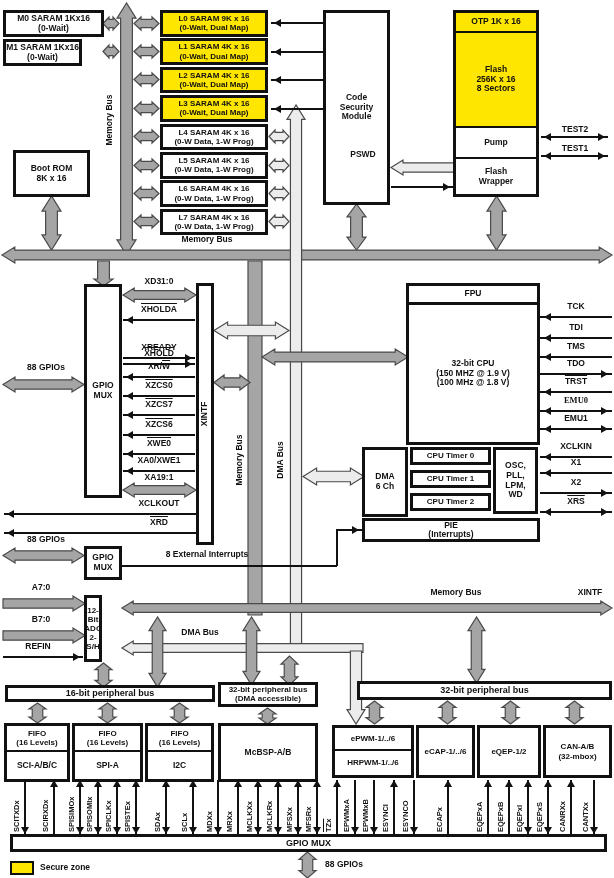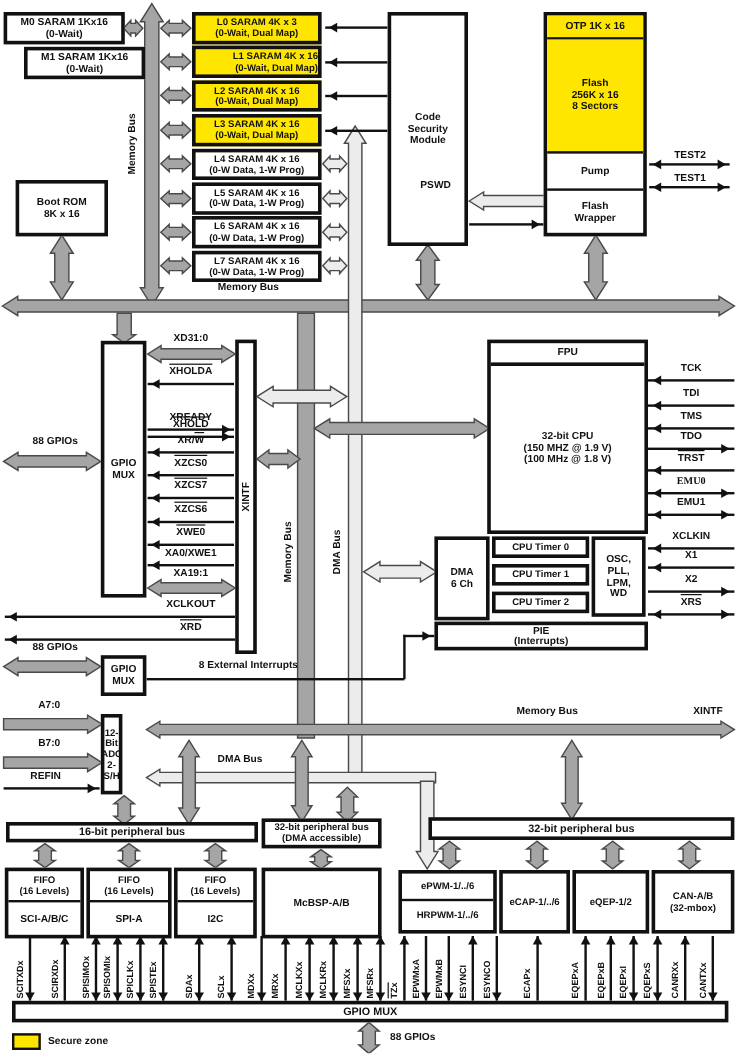--- a/index.html
+++ b/index.html
@@ -231,30 +231,30 @@
       <div style="position: absolute; background: rgb(17, 17, 17); left: 336px; top: 529px; width: 1.6px; height: 37px;"></div>
       <div style="position: absolute; background: rgb(17, 17, 17); left: 336px; top: 529px; width: 26px; height: 1.6px;">
         <div style="position: absolute; width: 0px; height: 0px; border-width: 4.2px 4.2px 4.2px 7.5px; border-style: solid; border-color: transparent transparent transparent rgb(17, 17, 17); border-image: initial; right: -1px; top: -3.5px;"></div>
       </div>
     </div>
 
   <div class="blk" style="left: 3px; width: 101px; height: 27px; top: 10px;">
       <div>M0 SARAM 1Kx16</div>
       <div>(0-Wait)</div>
     </div>
-    <div class="blk" style="left: 3px; width: 101px; height: 27px; top: 39px; margin-left: 17px;">
+    <div class="blk" style="left: 3px; width: 79px; height: 27px; top: 39px;">
       <div>M1 SARAM 1Kx16</div>
       <div>(0-Wait)</div>
     </div>
 
   <div class="blk f8 sec" style="left: 160px; width: 108px; height: 26.5px; top: 10px;">
-      <div>L0 SARAM 4K x 3</div>
+      <div>L0 SARAM 9K x 16</div>
       <div>(0-Wait, Dual Map)</div>
     </div>
-    <div class="blk f8 sec" style="left: 160px; width: 108px; height: 26.5px; top: 38.4px; align-items: flex-end;">
+    <div class="blk f8 sec" style="left: 160px; width: 108px; height: 26.5px; top: 38.4px;">
       <div>L1 SARAM 4K x 16</div>
       <div>(0-Wait, Dual Map)</div>
     </div>
     <div class="blk f8 sec" style="left: 160px; width: 108px; height: 26.5px; top: 66.8px;">
       <div>L2 SARAM 4K x 16</div>
       <div>(0-Wait, Dual Map)</div>
     </div>
     <div class="blk f8 sec" style="left: 160px; width: 108px; height: 26.5px; top: 95.2px;">
       <div>L3 SARAM 4K x 16</div>
       <div>(0-Wait, Dual Map)</div>

